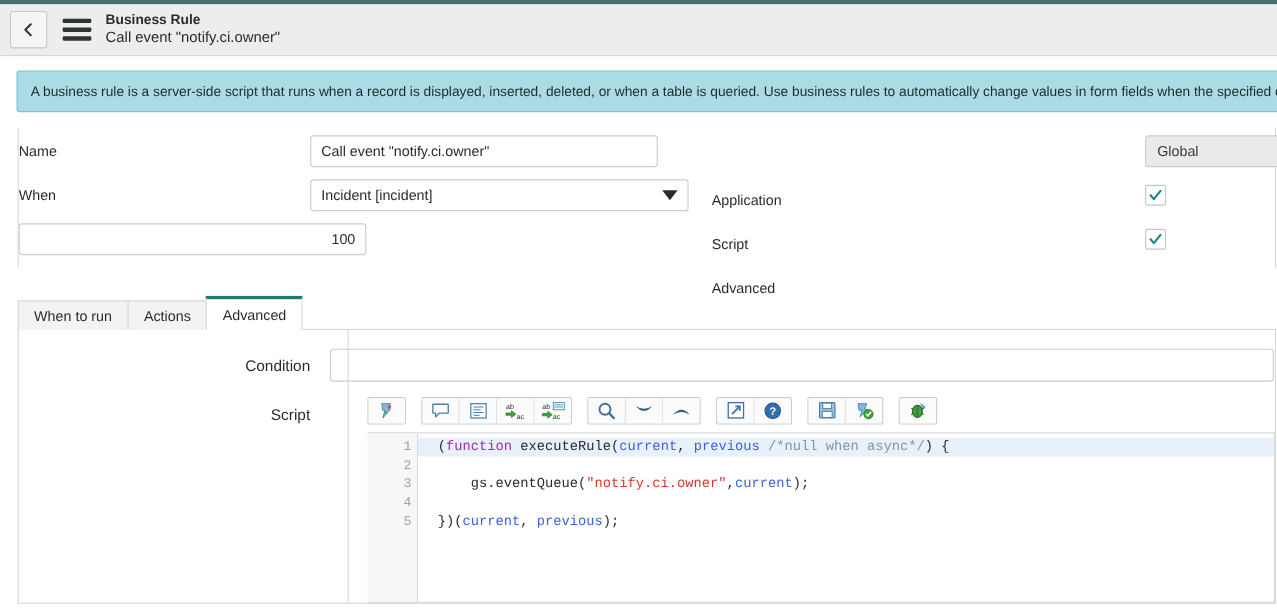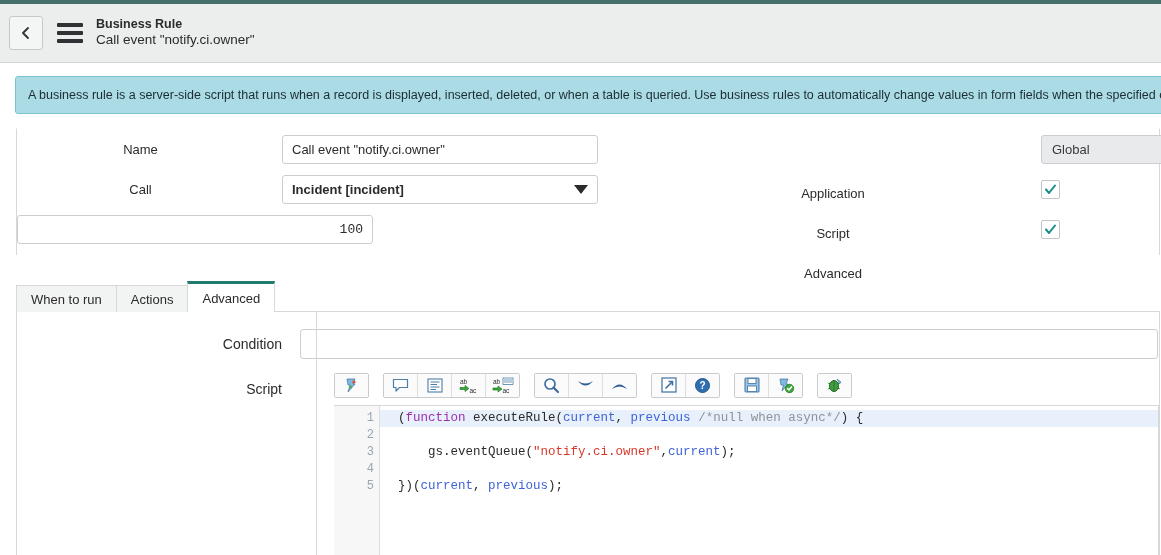--- a/index.html
+++ b/index.html
@@ -19,21 +19,21 @@
 
   
   .top-strip {
     height: 4px;
     background: #44706b;
     width: 100%;
   }
 
   
   .header {
-    height: 59px;
+    height: 47px;
     background: #eceded;
     border-bottom: 1px solid #d4d6d7;
     display: flex;
     align-items: center;
     padding-left: 9px;
     box-sizing: border-box;
   }
   .back-btn {
     width: 32px;
     height: 32px;
@@ -118,21 +118,21 @@
   .col-left { width: 630px; flex: none; }
   .col-right { flex: 1; }
 
   .field-row {
     display: flex;
     align-items: flex-start;
     margin-bottom: 11px;
     height: 29px;
   }
   .field-label {
-    text-align: center;
+    text-align: left;
     font-size: 13px;
     color: #2b2b2b;
     padding-top: 7px;
     box-sizing: border-box;
   }
   .col-left .field-label { width: 265px; padding-right: 18px; }
   .col-right .field-label { width: 394px; padding-right: 22px; margin-top: 44px; }
 
   .text-input {
     height: 29px;
@@ -140,36 +140,35 @@
     border-radius: 3px;
     background: #ffffff;
     font-family: "Liberation Sans", sans-serif;
     font-size: 13px;
     color: #2b2b2b;
     padding: 0 9px;
     box-sizing: border-box;
     outline: none;
   }
   .input-name { width: 316px; }
-  .input-priority { width: 356px; text-align: right; font-family: Liberation Mono, monospace; }
+  .input-priority { width: 316px; text-align: right; }
 
   .select-box {
-    width: 316px;
+    width: 344px;
     height: 29px;
     border: 1px solid #cbcdd0;
     border-radius: 3px;
     background: #ffffff;
     display: flex;
     align-items: center;
     padding: 0 9px;
     box-sizing: border-box;
     font-size: 13px;
     cursor: pointer;
     position: relative;
-    font-weight: bold;
   }
   .select-caret {
     margin-left: auto;
     width: 0; height: 0;
     border-left: 7px solid transparent;
     border-right: 7px solid transparent;
     border-top: 9px solid #2b2b2b;
   }
 
   .readonly-box {
@@ -410,21 +409,21 @@
   <div class="form-grid">
 
     <div class="col-left">
 
       <div class="field-row">
         <div class="field-label">Name</div>
         <input class="text-input input-name" type="text" value="Call event &quot;notify.ci.owner&quot;" style="">
       </div>
 
       <div class="field-row">
-        <div class="field-label">Call</div>
+        <div class="field-label">When</div>
         <div class="select-box">
           <span>Incident [incident]</span>
           <span class="select-caret"></span>
         </div>
       </div>
 
       <div class="field-row">
         <input class="text-input input-priority" type="text" value="100" style="">
       </div>
 

